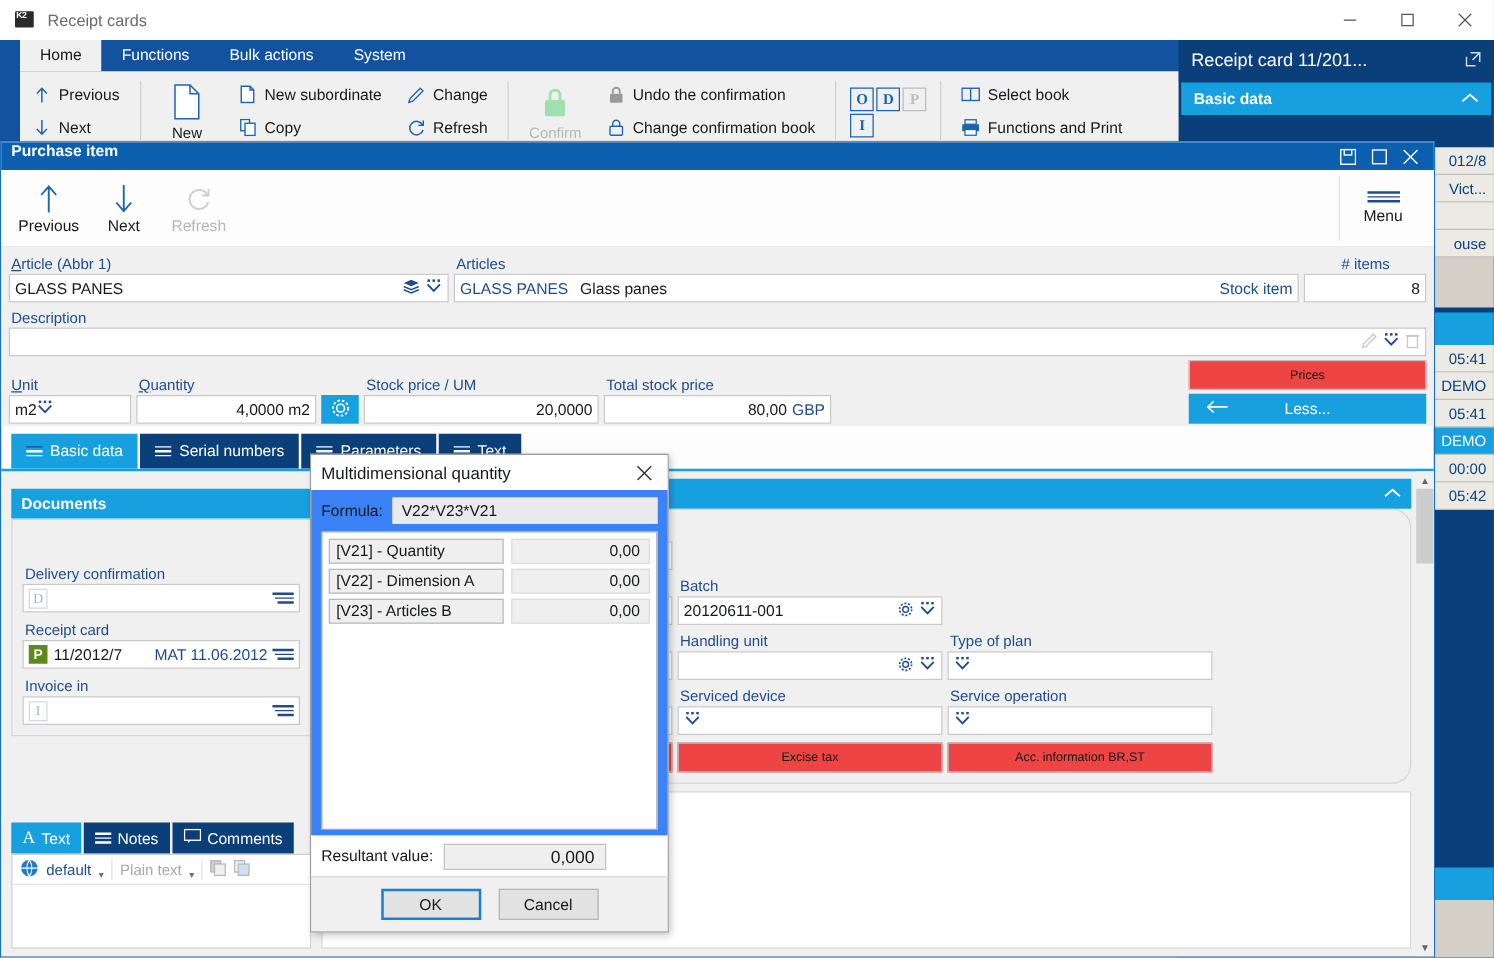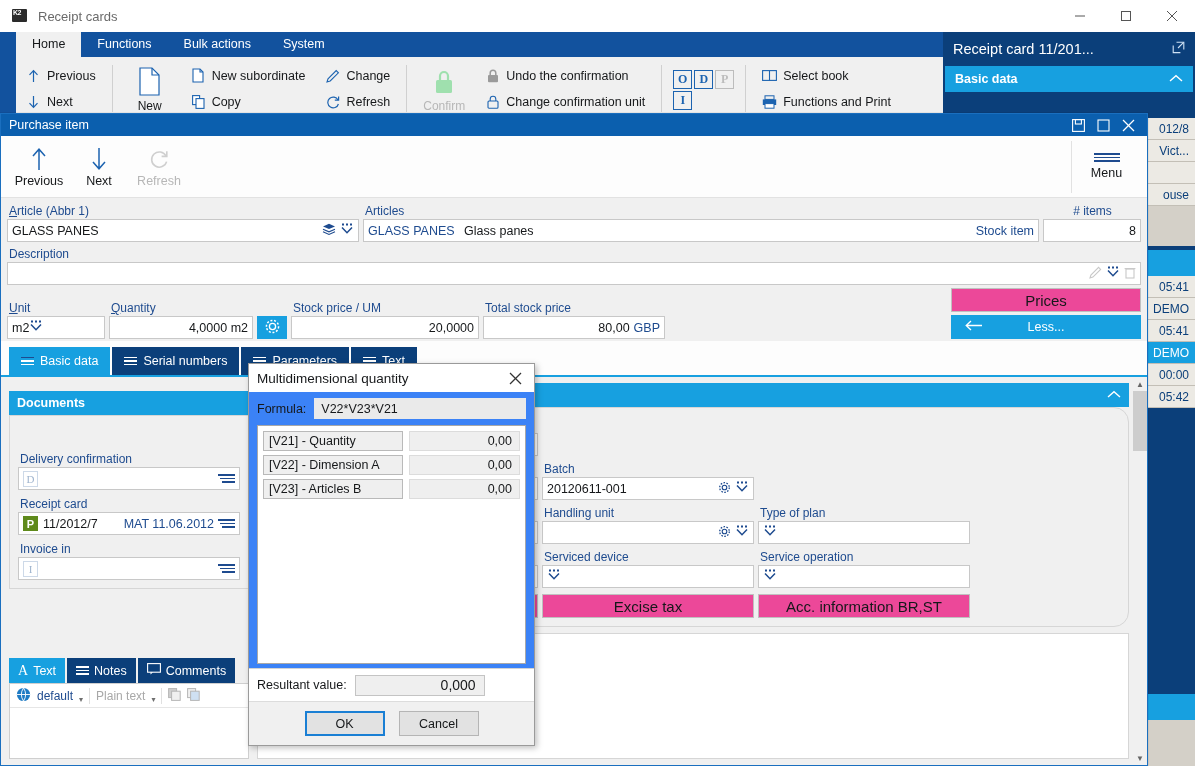--- a/index.html
+++ b/index.html
@@ -101,22 +101,22 @@
   .rd-seg2 { margin-top:4px; }
 
   
   #purchase-window {
     position:absolute; left:0; top:113px; width:1148px; height:653px;
     background:#fdfdfd; border:1px solid #1a6fbf;
     box-shadow:0 0 0 1px rgba(0,0,0,0.05);
     display:flex; flex-direction:column;
   }
   .pw-title {
-    height:22px; background:#0b5fae; color:#fff; font-weight:normal; font-size:12.5px;
-    display:flex; align-items:center; padding:0 8px; flex:none;
+    height:22px; background:#0b5fae; color:#fff; font-weight:bold; font-size:12.5px;
+    display:flex; padding:0 8px; flex:none;
   }
   .pw-title .btns { margin-left:auto; display:flex; gap:12px; padding-right:4px; }
   .pw-title .btns span { display:flex; align-items:center; }
 
   .pw-toolbar {
     height:62px; background:#fdfdfd; border-bottom:1px solid #e2e2e2;
     display:flex; align-items:center; flex:none; padding-left:8px;
   }
   .tbitem {
     width:60px; display:flex; flex-direction:column; align-items:center;
@@ -148,23 +148,23 @@
     background:#fff; border:1px solid #c8c8c8; height:23px;
     display:flex; align-items:center; padding:0 4px; font-size:12.5px;
   }
 
   .gearbtn {
     width:30px; height:23px; background:#17a0e0; display:flex;
     align-items:center; justify-content:center; flex:none;
   }
 
   .btn-grey {
-    background:#ec4899; border:1px solid #c0c0c0; height:24px;
+    background:#ef4444; border:1px solid #c0c0c0; height:24px;
     display:flex; align-items:center; justify-content:center;
-    font-size:15px; color:#16181a;
+    font-size:10px; color:#16181a;
   }
   .btn-cyan {
     background:#17a0e0; height:24px; color:#fff; font-size:12.5px;
     display:flex; align-items:center; justify-content:center; position:relative;
   }
   .btn-cyan .arr { position:absolute; left:14px; }
 
   
   .tabstrip { display:flex; height:28px; margin:6px 0 0 8px; flex:none; }
   .tabit {
@@ -396,21 +396,21 @@
             </span>
             <span style="color:#16181a">Undo the confirmation</span>
           </div>
           <div class="ritem">
             <span class="ic">
               <svg width="12" height="14" viewBox="0 0 12 14">
                   <rect x="1" y="6" width="10" height="7.2" rx="1" fill="none" stroke="#1c63b0" stroke-width="1.1"></rect>
                   <path d="M3.2 6V4a2.8 2.8 0 0 1 5.6 0v2" fill="none" stroke="#1c63b0" stroke-width="1.1"></path>
                 </svg>
             </span>
-            <span>Change confirmation unit</span>
+            <span>Change confirmation book</span>
           </div>
         </div>
         <div class="rsep"></div>
       </div>
 
       <div class="rgroup">
         <div class="rcol" style="padding-top:2px;">
           <div style="display:flex;">
             <span class="sqbtn">O</span>
             <span class="sqbtn">D</span>

